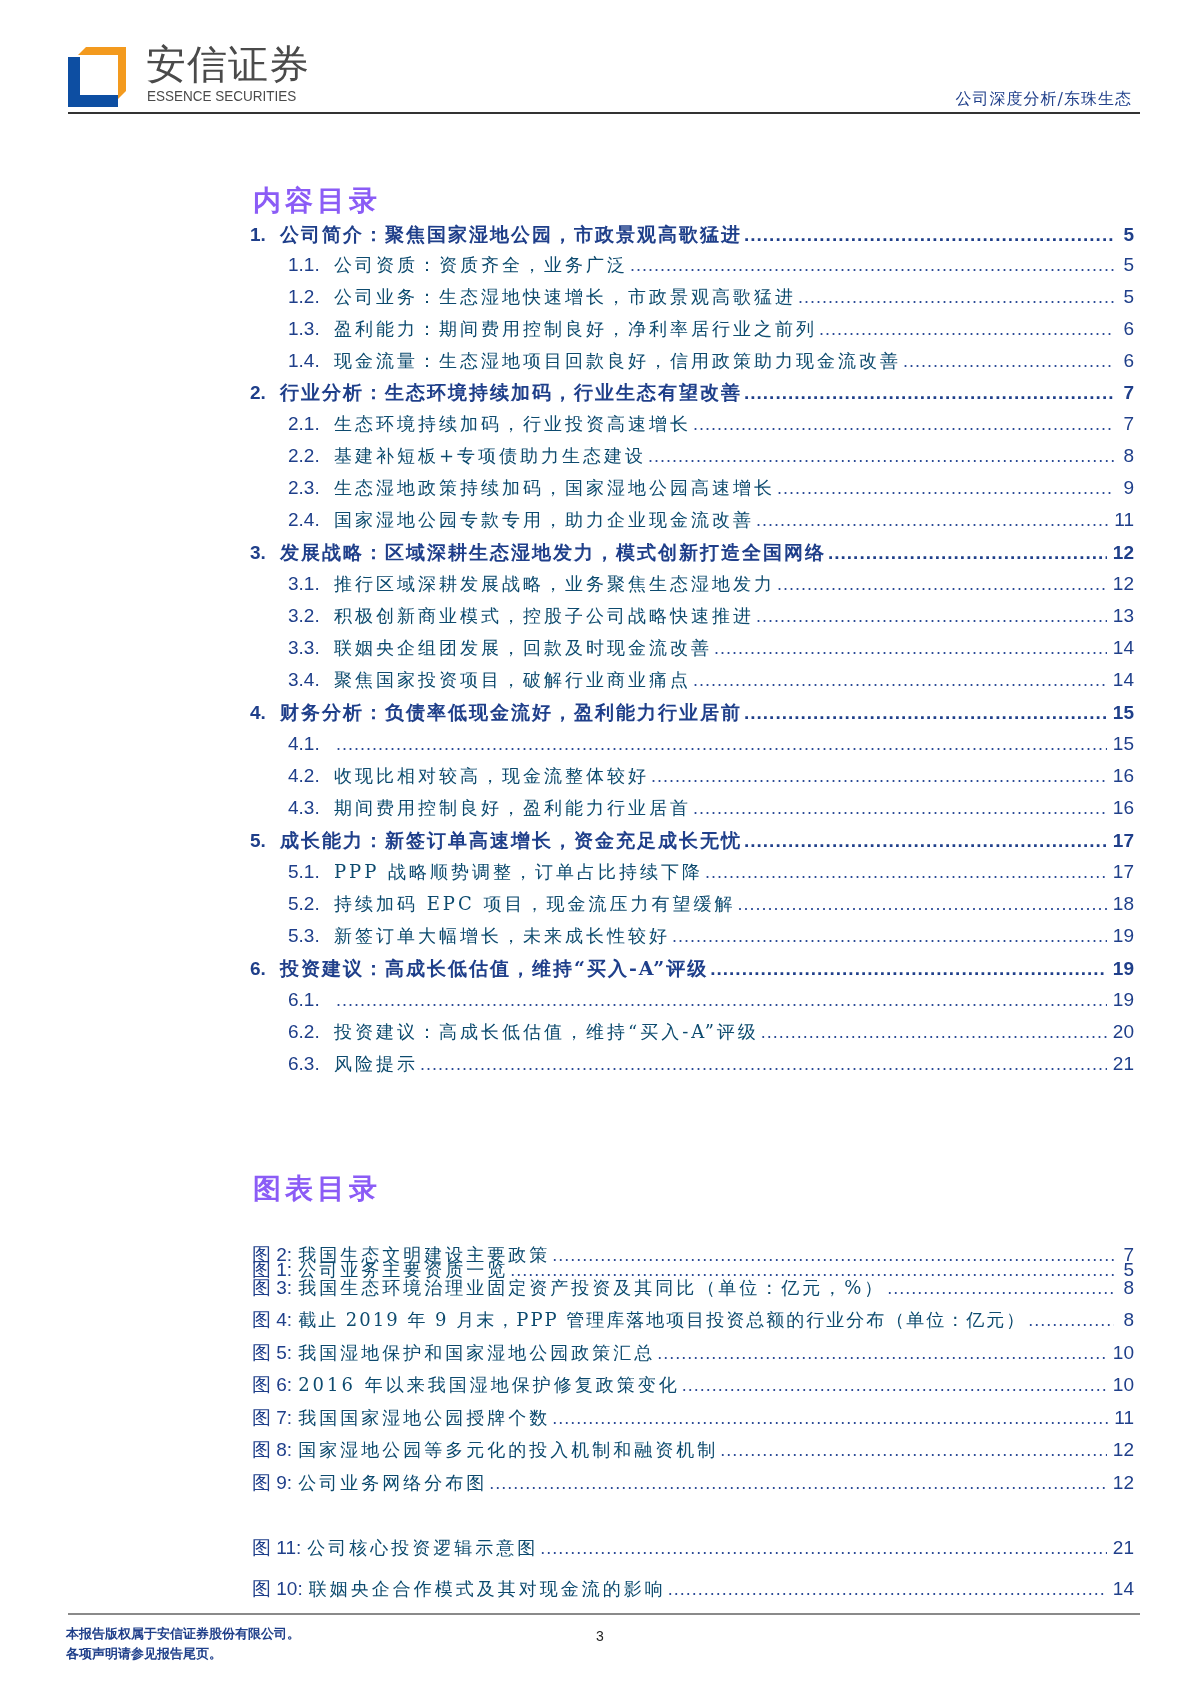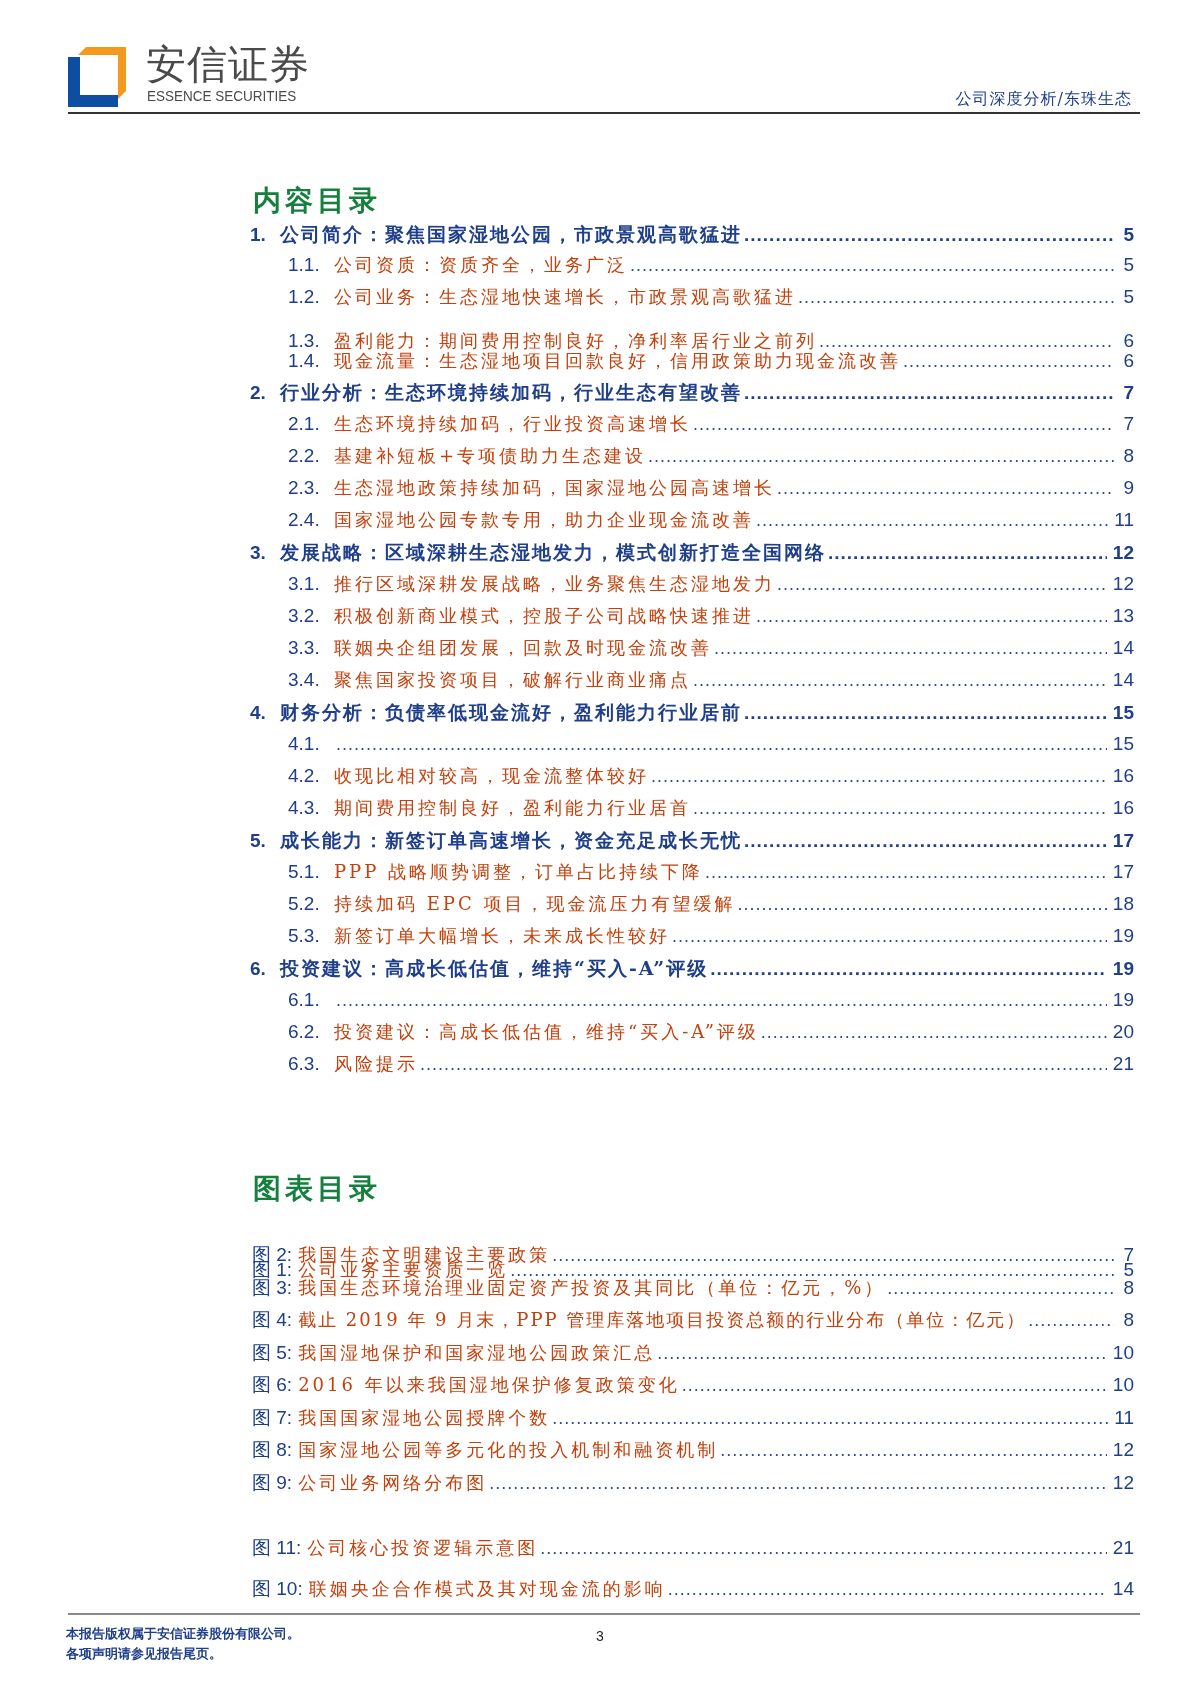--- a/index.html
+++ b/index.html
@@ -12,27 +12,27 @@
   .logo-cn { position: absolute; left: 146px; top: 40px; font-family: "DejaVu Sans", sans-serif;
              font-size: 40px; color: #4a4a4a; letter-spacing: 1px; line-height: 48px; }
   .logo-en { position: absolute; left: 147px; top: 87px; font-family: "Liberation Sans", sans-serif;
              font-size: 15px; color: #4a4a4a; letter-spacing: 0px; transform: scaleX(0.9); transform-origin: left; }
   .header-right { position: absolute; right: 68px; top: 89px; font-size: 16px; color: #1f3f8a;
                   font-family: "DejaVu Serif", serif; letter-spacing: 1px; }
   .header-rule { position: absolute; left: 68px; right: 60px; top: 112px; height: 2px; background: #333; }
 
   
   .section-title { position: absolute; left: 253px; font-size: 28px; font-weight: bold;
-                   color: #15803d; letter-spacing: 4px; font-family: "DejaVu Sans", sans-serif; }
+                   color: #8b5cf6; letter-spacing: 4px; font-family: "DejaVu Sans", sans-serif; }
 
   
   .toc { position: absolute; left: 0; width: 1200px; }
   .toc-row { position: absolute; display: flex; align-items: baseline; height: 26px; line-height: 26px; }
   .toc-row .num { font-family: "Liberation Sans", sans-serif; color: #1f3f8a; white-space: nowrap; }
-  .toc-row .title { white-space: nowrap; color: #c2410c; letter-spacing: 3px; }
+  .toc-row .title { white-space: nowrap; color: #0c4a6e; letter-spacing: 3px; }
   .toc-row .dots { flex: 1; overflow: hidden; white-space: nowrap; color: #2a4a96; margin: 0 6px 0 2px;
                    font-family: "Liberation Sans", sans-serif; letter-spacing: 1px; }
   .toc-row .dots::after { content: "........................................................................................................................................................................................................................"; }
   .toc-row .page { font-family: "Liberation Sans", sans-serif; color: #1f3f8a; white-space: nowrap; text-align: right; min-width: 14px; }
 
   .lvl1 { left: 250px; right: 66px; font-size: 19px; font-weight: bold; }
   .lvl1 .num { width: 30px; font-size: 19px; font-weight: bold; }
   .lvl1 .title { font-weight: bold; color: #1f3f8a; letter-spacing: 2px; }
   .lvl1 .dots { font-weight: bold; color: #1f3f8a; }
   .lvl1 .page { font-size: 19px; font-weight: bold; }
@@ -80,21 +80,21 @@
       <span class="title">公司资质：资质齐全，业务广泛</span>
       <span class="dots"></span>
       <span class="page">5</span>
     </div>
   <div class="toc-row lvl2" style="top:284px;">
       <span class="num">1.2.</span>
       <span class="title">公司业务：生态湿地快速增长，市政景观高歌猛进</span>
       <span class="dots"></span>
       <span class="page">5</span>
     </div>
-  <div class="toc-row lvl2" style="top:328px;">
+  <div class="toc-row lvl2" style="top:316px;">
       <span class="num">1.3.</span>
       <span class="title">盈利能力：期间费用控制良好，净利率居行业之前列</span>
       <span class="dots"></span>
       <span class="page">6</span>
     </div>
   <div class="toc-row lvl2" style="top:348px;">
       <span class="num">1.4.</span>
       <span class="title">现金流量：生态湿地项目回款良好，信用政策助力现金流改善</span>
       <span class="dots"></span>
       <span class="page">6</span>

